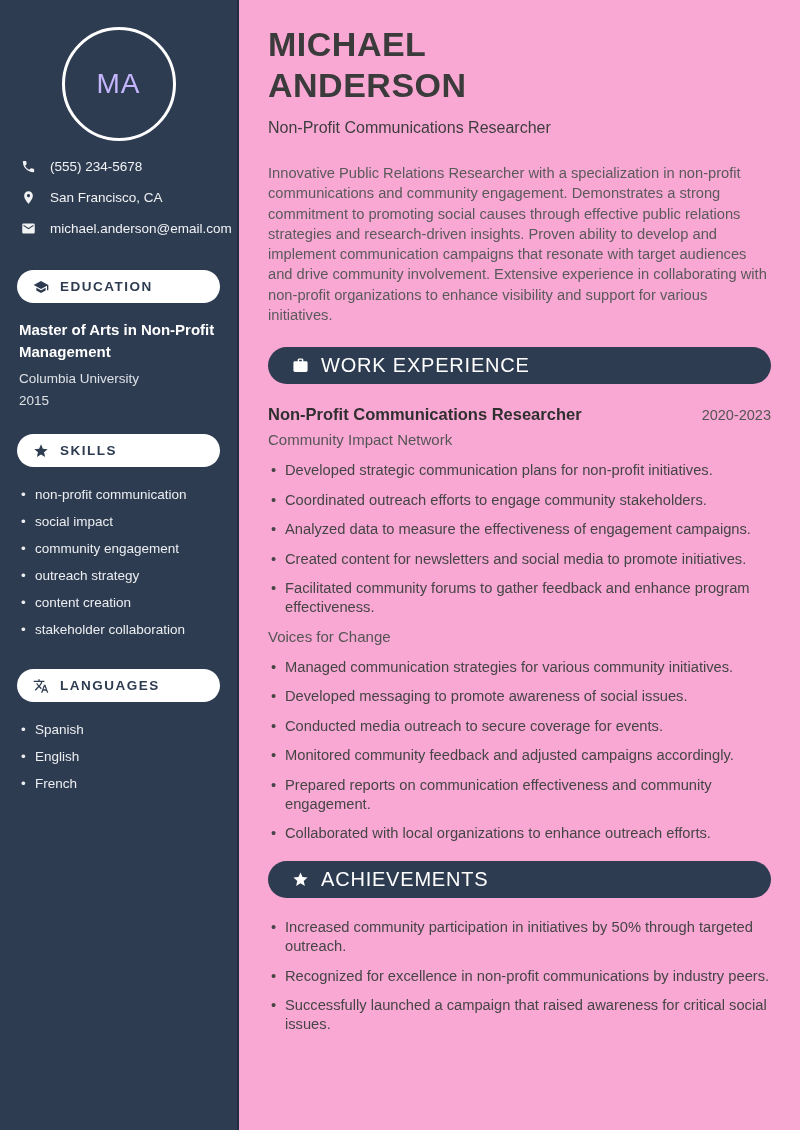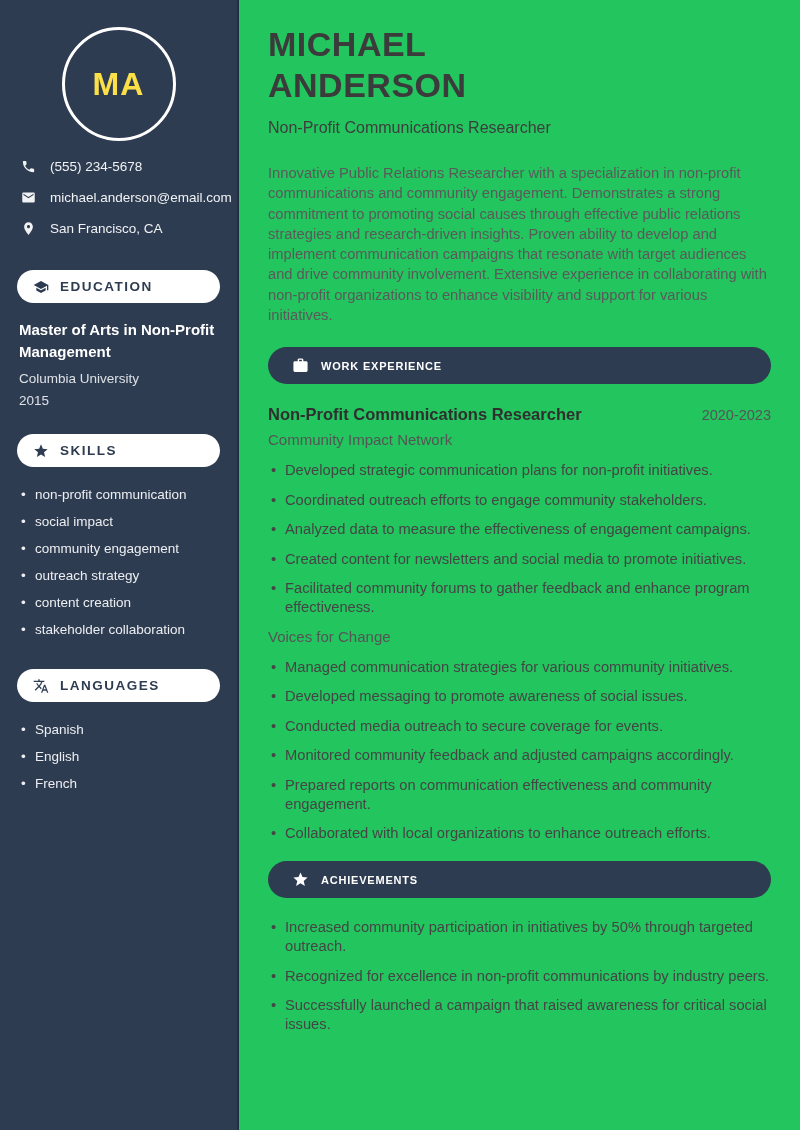--- a/index.html
+++ b/index.html
@@ -14,21 +14,21 @@
   .sidebar {
     width: 239px; min-width: 239px; background: #2e3c51;
     border-right: 2px solid #222e3f;
     padding: 0 17px 20px 17px; color: #fff;
   }
   .avatar {
     width: 114px; height: 114px; margin: 27px auto 0 auto;
     border: 3px solid #ffffff; border-radius: 50%;
     display: flex; align-items: center; justify-content: center;
   }
-  .avatar span { font-size: 32px; font-weight: 700; letter-spacing: 1px; color: #fde047; }
+  .avatar span { font-size: 28px; font-weight: 400; letter-spacing: 1px; color: #c4b5fd; }
 
   .pill {
     background: #ffffff; color: #2e3c51; border-radius: 17px;
     height: 33px; display: flex; align-items: center; gap: 11px;
     padding: 0 16px; margin-top: 26px;
   }
   .pill .ic { width: 16px; height: 16px; flex: 0 0 16px; display: block; }
   .pill .label { font-size: 13.5px; font-weight: bold; letter-spacing: 1.5px; }
 
   .contact-list { margin-top: 10px; }
@@ -41,32 +41,32 @@
   .edu-school { margin-top: 8px; font-size: 13.5px; color: #dde1e6; }
   .edu-year { margin-top: 7px; font-size: 13.5px; color: #dde1e6; }
 
   ul.side-list { list-style: none; margin-top: 14px; padding: 0 2px; }
   ul.side-list li {
     font-size: 13.5px; color: #eceef1; padding: 6px 0 6px 16px; position: relative;
   }
   ul.side-list li::before { content: "•"; position: absolute; left: 2px; color: #eceef1; }
 
   
-  .main { flex: 1; padding: 24px 29px 0 29px; background: #22c55e; }
+  .main { flex: 1; padding: 24px 29px 0 29px; background: #f9a8d4; }
   .name { font-size: 34px; line-height: 41px; font-weight: bold; color: #3b3b3b; letter-spacing: .5px; }
   .subtitle { margin-top: 13px; font-size: 16px; color: #3d3d3d; }
   .summary { margin-top: 26px; font-size: 14.7px; line-height: 20.3px; color: #5a5a5a; }
 
   .band {
     background: #2e3c51; color: #ffffff; border-radius: 19px;
     height: 37px; display: flex; align-items: center; gap: 12px;
     padding: 0 24px; margin-top: 22px;
   }
   .band .ic { width: 17px; height: 17px; flex: 0 0 17px; }
-  .band .label { font-size: 11px; font-weight: bold; letter-spacing: .8px; }
+  .band .label { font-size: 20px; font-weight: normal; letter-spacing: .8px; }
 
   .job-head { display: flex; justify-content: space-between; align-items: baseline; margin-top: 21px; }
   .job-title { font-size: 16.5px; font-weight: bold; color: #2f2f2f; }
   .job-dates { font-size: 14.5px; color: #555555; }
   .job-company { margin-top: 7px; font-size: 15px; color: #555555; }
 
   ul.bullets { list-style: none; margin-top: 13px; }
   ul.bullets li {
     font-size: 14.7px; line-height: 19px; color: #454545;
     padding: 0 0 0 17px; margin: 0 0 10.5px 0; position: relative;
@@ -89,29 +89,29 @@
 
     <div class="contact-list">
       <div class="contact-row">
         <svg class="ic" viewBox="0 0 24 24" fill="currentColor">
             <path d="M6.62 10.79c1.44 2.83 3.76 5.14 6.59 6.59l2.2-2.2c.27-.27.67-.36 1.02-.24 1.12.37 2.33.57 3.57.57.55 0 1 .45 1 1V20c0 .55-.45 1-1 1-9.39 0-17-7.61-17-17 0-.55.45-1 1-1h3.5c.55 0 1 .45 1 1 0 1.25.2 2.45.57 3.57.11.35.03.74-.25 1.02l-2.2 2.2z"></path>
           </svg>
         <span class="txt">(555) 234-5678</span>
       </div>
       <div class="contact-row">
         <svg class="ic" viewBox="0 0 24 24" fill="currentColor">
+            <path d="M12 2C8.13 2 5 5.13 5 9c0 5.25 7 13 7 13s7-7.75 7-13c0-3.87-3.13-7-7-7zm0 9.5c-1.38 0-2.5-1.12-2.5-2.5s1.12-2.5 2.5-2.5 2.5 1.12 2.5 2.5-1.12 2.5-2.5 2.5z"></path>
+          </svg>
+        <span class="txt">San Francisco, CA</span>
+      </div>
+      <div class="contact-row">
+        <svg class="ic" viewBox="0 0 24 24" fill="currentColor">
             <path d="M20 4H4c-1.1 0-1.99.9-1.99 2L2 18c0 1.1.9 2 2 2h16c1.1 0 2-.9 2-2V6c0-1.1-.9-2-2-2zm0 4l-8 5-8-5V6l8 5 8-5v2z"></path>
           </svg>
         <span class="txt">michael.anderson@email.com</span>
-      </div>
-      <div class="contact-row">
-        <svg class="ic" viewBox="0 0 24 24" fill="currentColor">
-            <path d="M12 2C8.13 2 5 5.13 5 9c0 5.25 7 13 7 13s7-7.75 7-13c0-3.87-3.13-7-7-7zm0 9.5c-1.38 0-2.5-1.12-2.5-2.5s1.12-2.5 2.5-2.5 2.5 1.12 2.5 2.5-1.12 2.5-2.5 2.5z"></path>
-          </svg>
-        <span class="txt">San Francisco, CA</span>
       </div>
     </div>
 
     <div class="pill">
       <svg class="ic" viewBox="0 0 24 24" fill="currentColor">
           <path d="M5 13.18v4L12 21l7-3.82v-4L12 17l-7-3.82zM12 3L1 9l11 6 9-4.91V17h2V9L12 3z"></path>
         </svg>
       <span class="label">EDUCATION</span>
     </div>
     <div class="edu-block">

